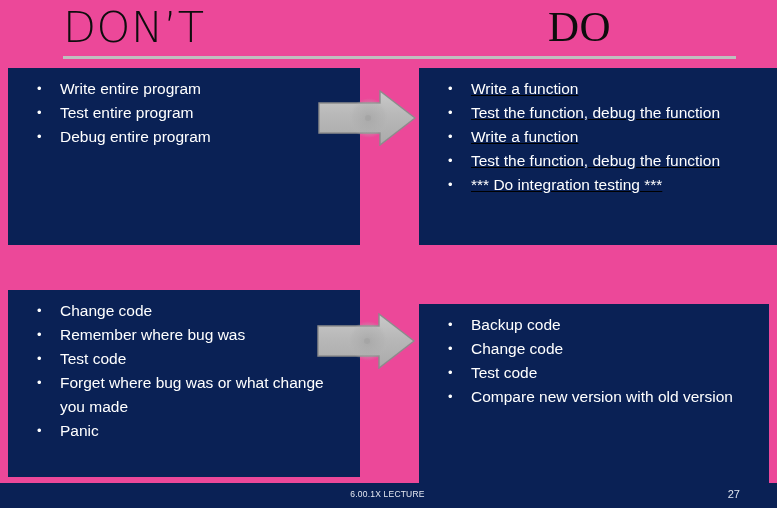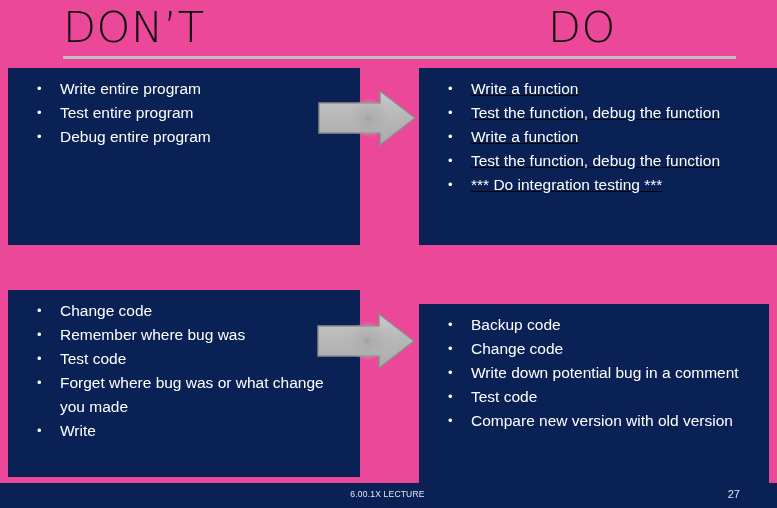--- a/index.html
+++ b/index.html
@@ -26,21 +26,21 @@
     top: 2px;
     font-size: 43px;
     font-weight: 300;
     letter-spacing: 0.5px;
     color: #0d0d0d;
     line-height: 50px;
     white-space: nowrap;
     font-family: "DejaVu Sans", sans-serif;
   }
   .title-dont { left: 63px; }
-  .title-do   { left: 548px; }
+  .title-do   { left: 548px; font-family: Liberation Serif, serif; }
 
   .title-rule {
     position: absolute;
     left: 63px;
     top: 56px;
     width: 673px;
     height: 3px;
     background: #bfbfbf;
   }
 
@@ -144,29 +144,28 @@
       <li>*** Do integration testing ***</li>
     </ul>
   </div>
 
   <div class="box box-bl">
     <ul class="bullets">
       <li>Change code</li>
       <li>Remember where bug was</li>
       <li>Test code</li>
       <li>Forget where bug was or what change you made</li>
-      <li>Write</li>
+      <li>Panic</li>
     </ul>
   </div>
 
   <div class="box box-br">
     <ul class="bullets">
       <li>Backup code</li>
       <li>Change code</li>
-      <li>Write down potential bug in a comment</li>
       <li>Test code</li>
       <li>Compare new version with old version</li>
     </ul>
   </div>
 
   <div class="arrow arrow-top">
     <svg width="98" height="56" viewBox="0 0 98 56" xmlns="http://www.w3.org/2000/svg">
       <defs>
         <linearGradient id="agTop" x1="0" y1="0" x2="0" y2="1">
           <stop offset="0" stop-color="#c9c9c9"></stop>

